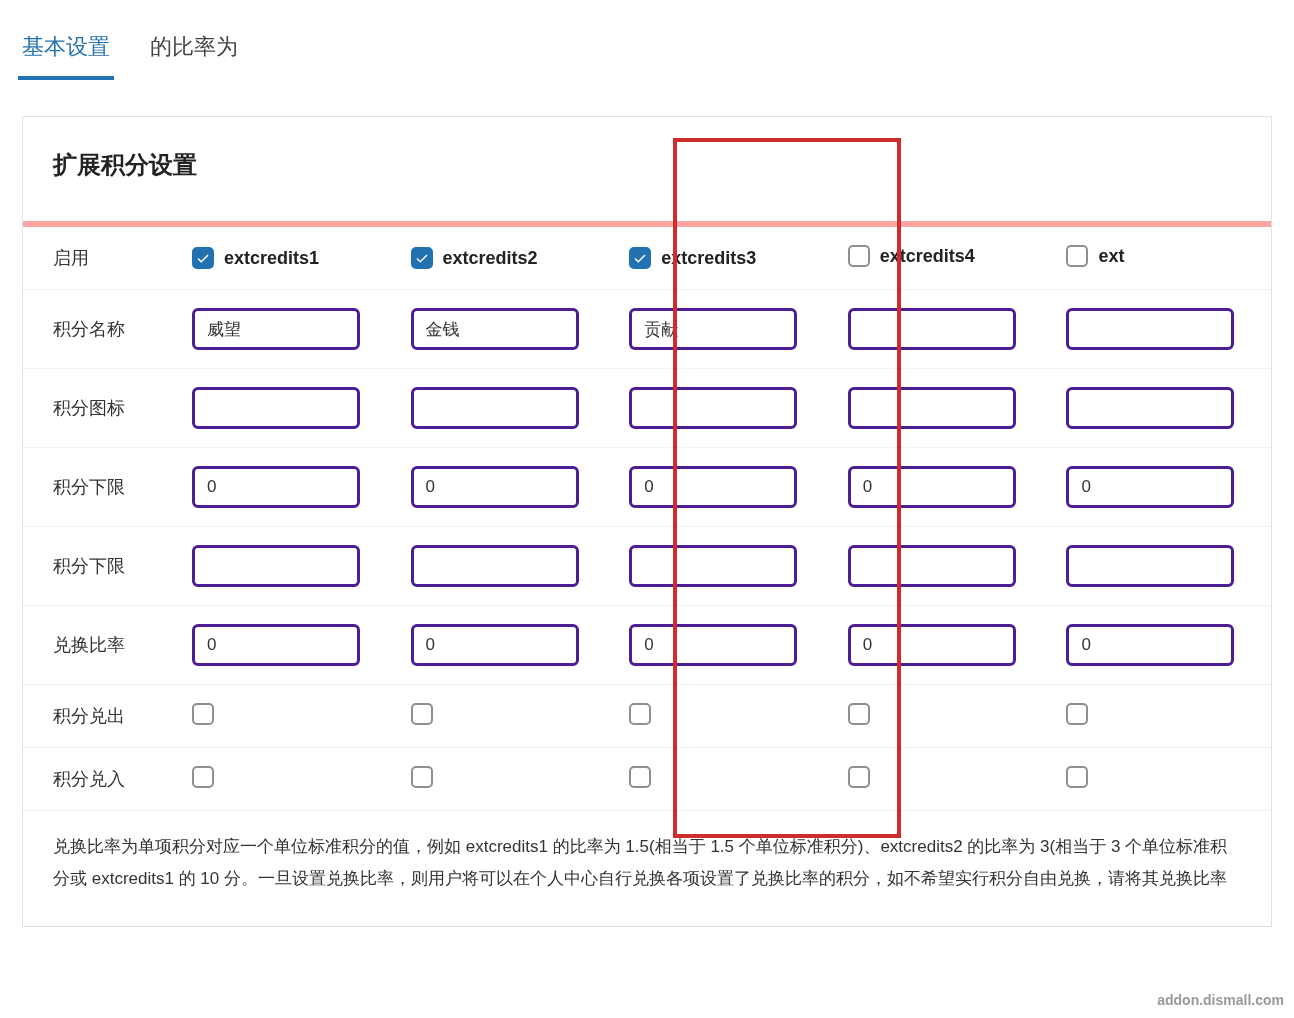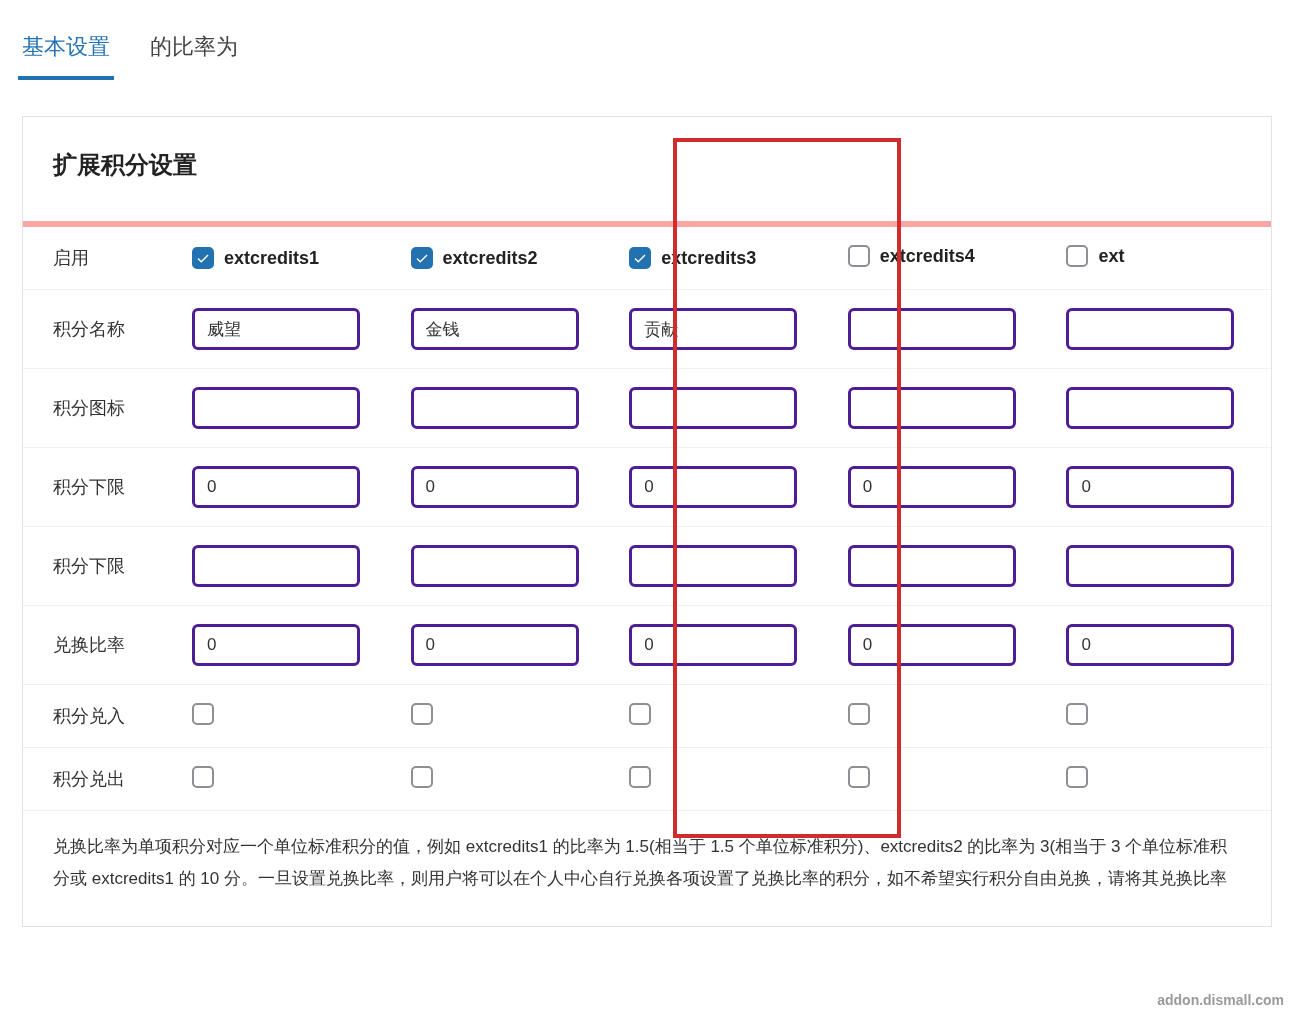--- a/index.html
+++ b/index.html
@@ -131,30 +131,30 @@
       <tr>
         <th class="rowlabel">兑换比率</th>
         <td class="col"><input type="text" value="0" style=""></td>
         <td class="col"><input type="text" value="0" style=""></td>
         <td class="col"><input type="text" value="0" style=""></td>
         <td class="col"><input type="text" value="0" style=""></td>
         <td class="col"><input type="text" value="0" style=""></td>
       </tr>
 
       <tr>
-        <th class="rowlabel">积分兑入</th>
+        <th class="rowlabel">积分兑出</th>
         <td class="col"><span class="cbx"></span></td>
         <td class="col"><span class="cbx"></span></td>
         <td class="col"><span class="cbx"></span></td>
         <td class="col"><span class="cbx"></span></td>
         <td class="col"><span class="cbx"></span></td>
       </tr>
 
       <tr>
-        <th class="rowlabel">积分兑出</th>
+        <th class="rowlabel">积分兑入</th>
         <td class="col"><span class="cbx"></span></td>
         <td class="col"><span class="cbx"></span></td>
         <td class="col"><span class="cbx"></span></td>
         <td class="col"><span class="cbx"></span></td>
         <td class="col"><span class="cbx"></span></td>
       </tr>
     </tbody>
       </table>
 
     <div class="footnote">兑换比率为单项积分对应一个单位标准积分的值，例如 extcredits1 的比率为 1.5(相当于 1.5 个单位标准积分)、extcredits2 的比率为 3(相当于 3 个单位标准积分或 extcredits1 的 10 分。一旦设置兑换比率，则用户将可以在个人中心自行兑换各项设置了兑换比率的积分，如不希望实行积分自由兑换，请将其兑换比率</div>

